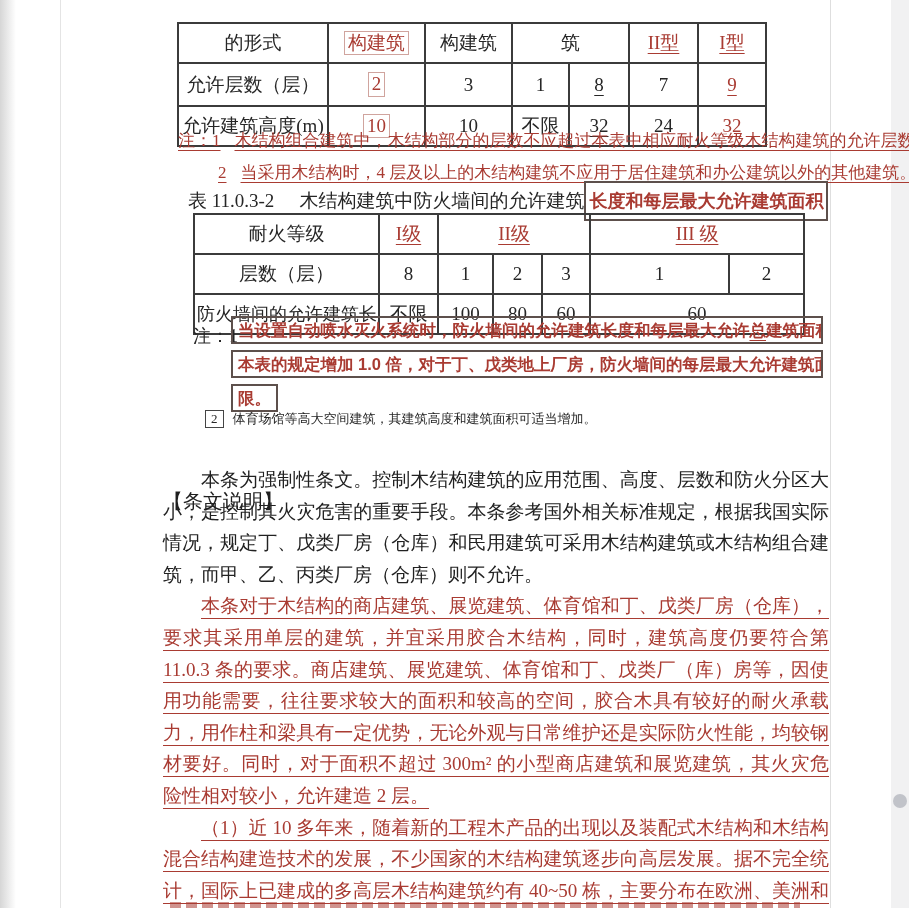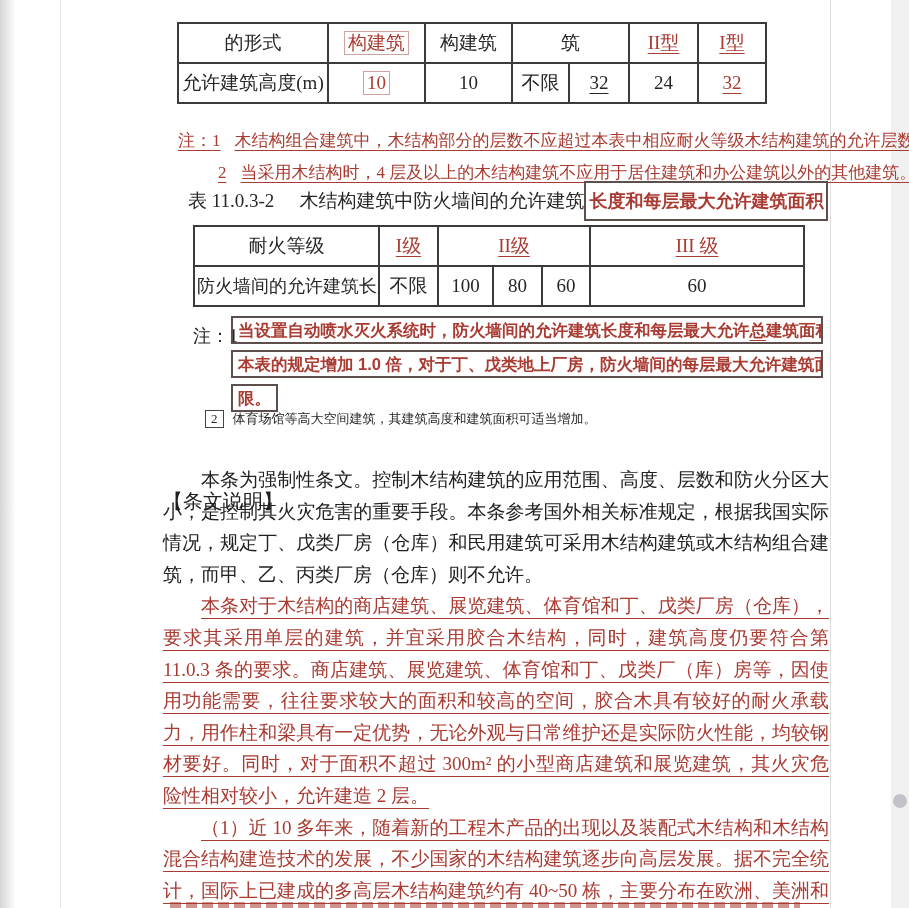--- a/index.html
+++ b/index.html
@@ -15,21 +15,21 @@
   .page-right-line { position:absolute; left:830px; top:0; width:1px; height:908px; background:#dedede; }
   .scroll-track { position:absolute; left:891px; top:0; width:18px; height:908px; background:#f1f1f2; }
   .scroll-thumb { position:absolute; left:893px; top:794px; width:14px; height:14px;
     border-radius:50%; background:#c1c3c9; }
 
   
   table { border-collapse:collapse; table-layout:fixed; }
   td { border:2px solid #3b3b3b; text-align:center; vertical-align:middle;
        font-size:19px; padding:4px 2px; overflow:hidden; white-space:nowrap; }
   .t1 { position:absolute; left:177px; top:22px; width:588px; }
-  .t2 { position:absolute; left:193px; top:213px; width:610px;margin-top:12px; }
+  .t2 { position:absolute; left:193px; top:213px; width:610px; }
   .t1 td { height:30px; }
   .t1 tr.mid td { height:33px; }
   .t2 td { height:30px; }
   .ru    { color:#a93b32; text-decoration:underline; text-underline-offset:4px; }
   .bu    { text-decoration:underline; text-underline-offset:4px; }
   .rboxw { color:#a93b32; border:1px solid #d0a49e; padding:0 3px; display:inline-block; line-height:1.2; }
 
   
   .t1note { position:absolute; font-size:17px; color:#a93b32;
     text-decoration:underline; text-underline-offset:4px; white-space:nowrap; }
@@ -86,20 +86,29 @@
     </colgroup>
     <tbody>
         <tr>
       <td>的形式</td>
       <td><span class="rboxw">构建筑</span></td>
       <td>构建筑</td>
       <td colspan="2">筑</td>
       <td class="ru">II型</td>
       <td class="ru">I型</td>
     </tr>
+    <tr class="mid">
+      <td>允许层数（层）</td>
+      <td><span class="rboxw">2</span></td>
+      <td>3</td>
+      <td>1</td>
+      <td class="bu">8</td>
+      <td>7</td>
+      <td class="ru">9</td>
+    </tr>
     <tr>
       <td>允许建筑高度(m)</td>
       <td><span class="rboxw">10</span></td>
       <td>10</td>
       <td>不限</td>
       <td class="bu">32</td>
       <td>24</td>
       <td class="ru">32</td>
     </tr>
   </tbody>
@@ -127,20 +136,29 @@
         <col style="width:75px">
     </colgroup>
     <tbody>
         <tr>
       <td>耐火等级</td>
       <td class="ru">I级</td>
       <td class="ru" colspan="3">II级</td>
       <td class="ru" colspan="2">III 级</td>
     </tr>
     <tr>
+      <td>层数（层）</td>
+      <td>8</td>
+      <td>1</td>
+      <td>2</td>
+      <td>3</td>
+      <td>1</td>
+      <td>2</td>
+    </tr>
+    <tr>
       <td style="font-size:18px">防火墙间的允许建筑长度（m）</td>
       <td>不限</td>
       <td>100</td>
       <td>80</td>
       <td>60</td>
       <td colspan="2">60</td>
     </tr>
   </tbody>
     </table>
 

